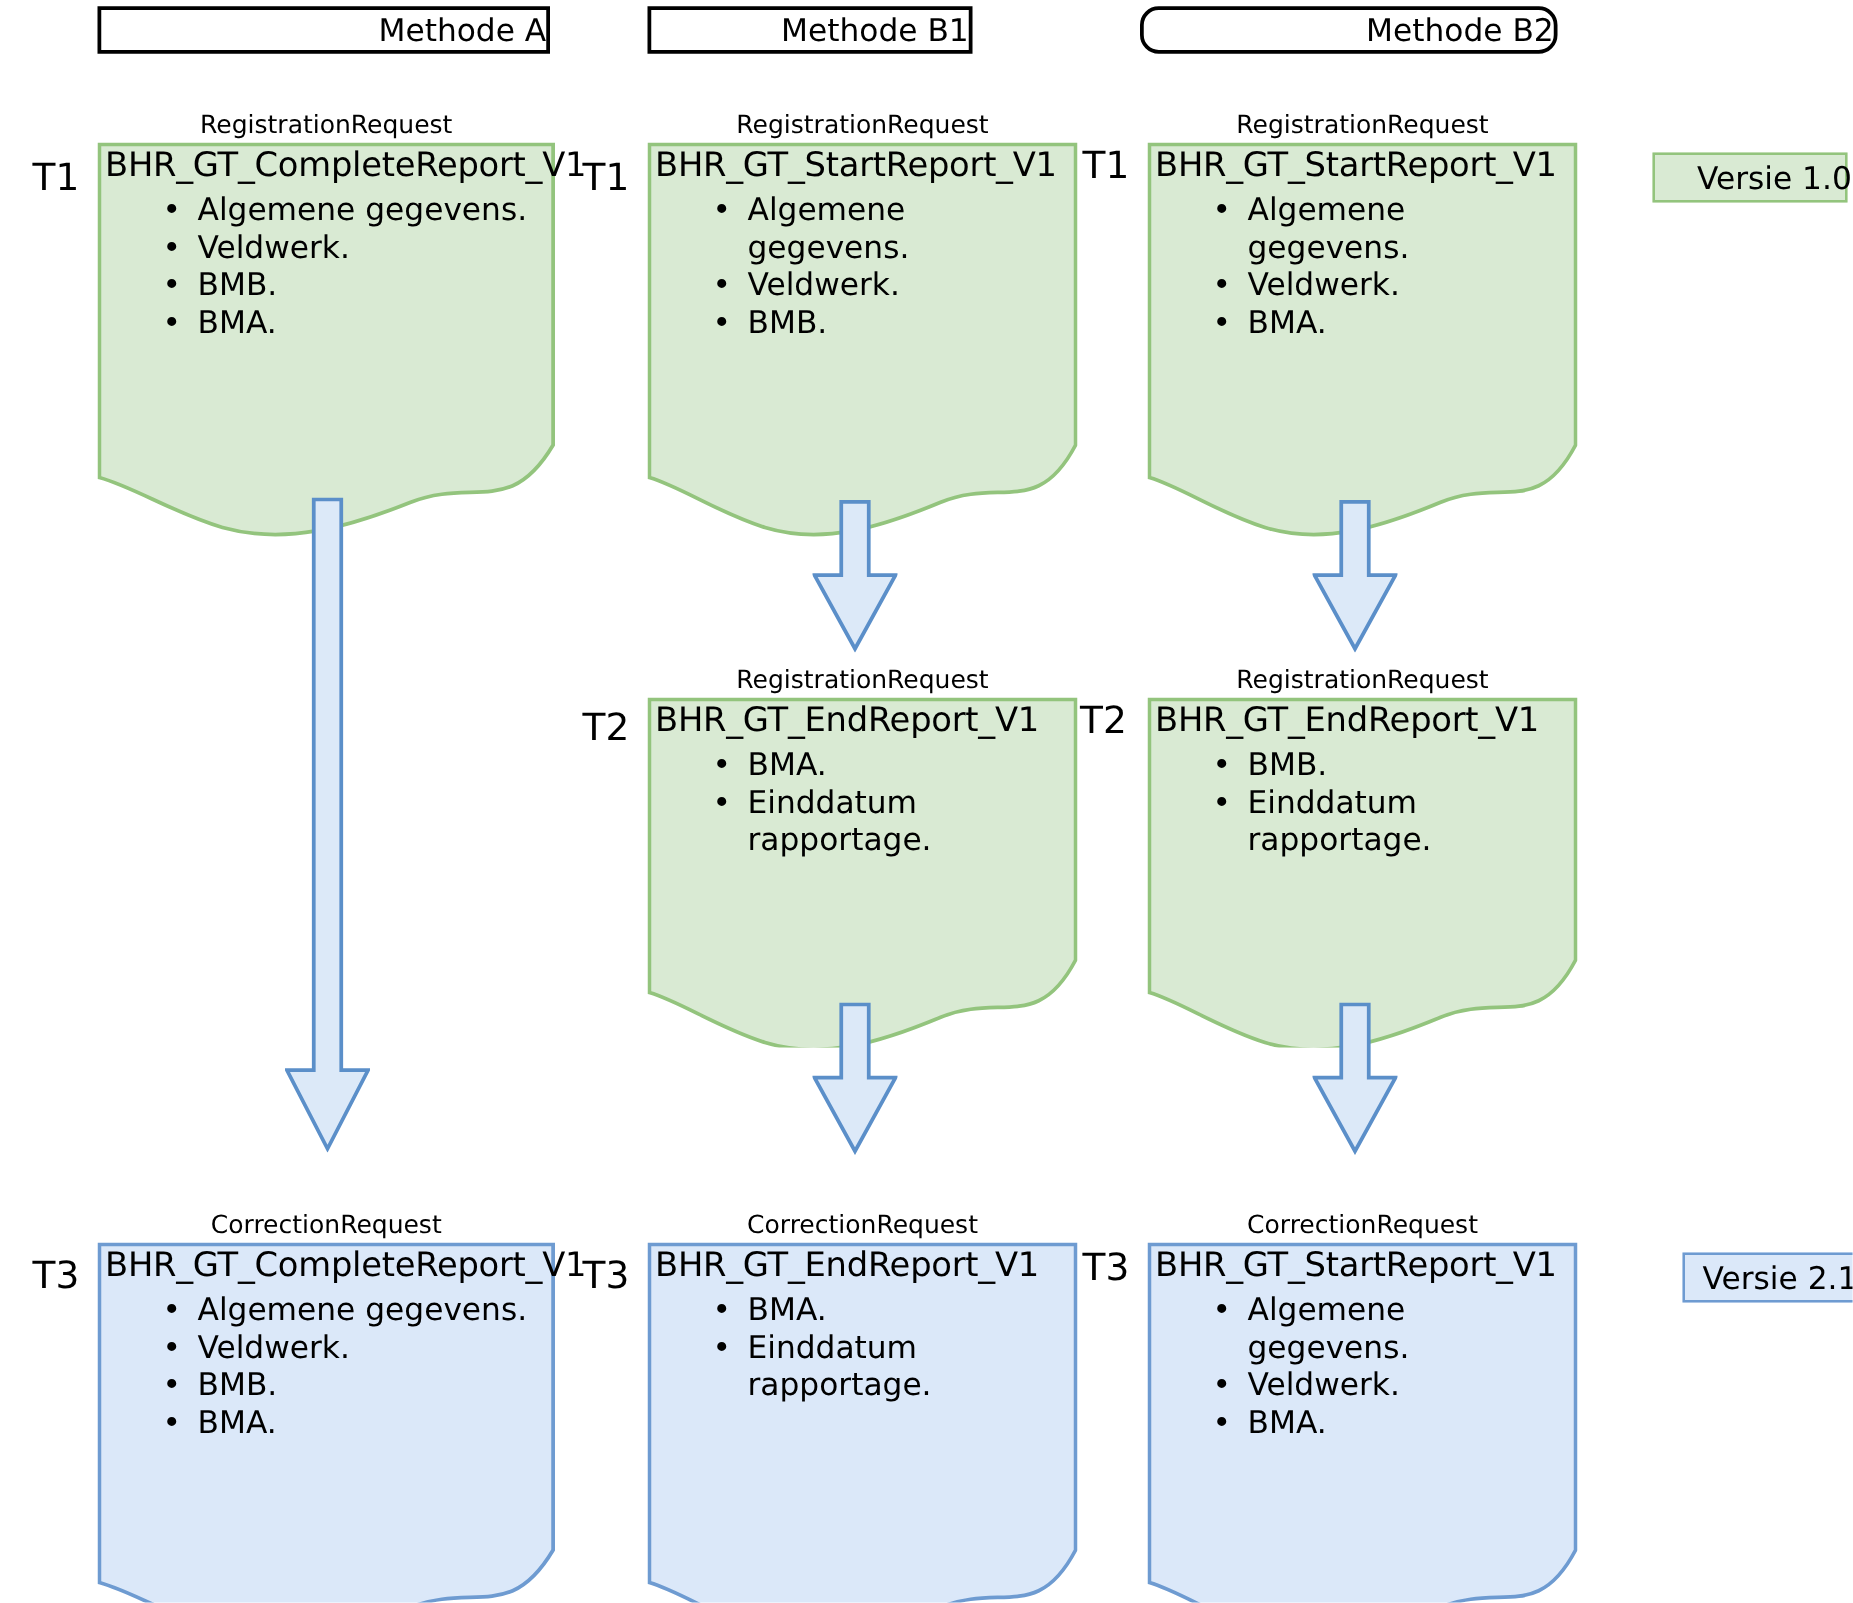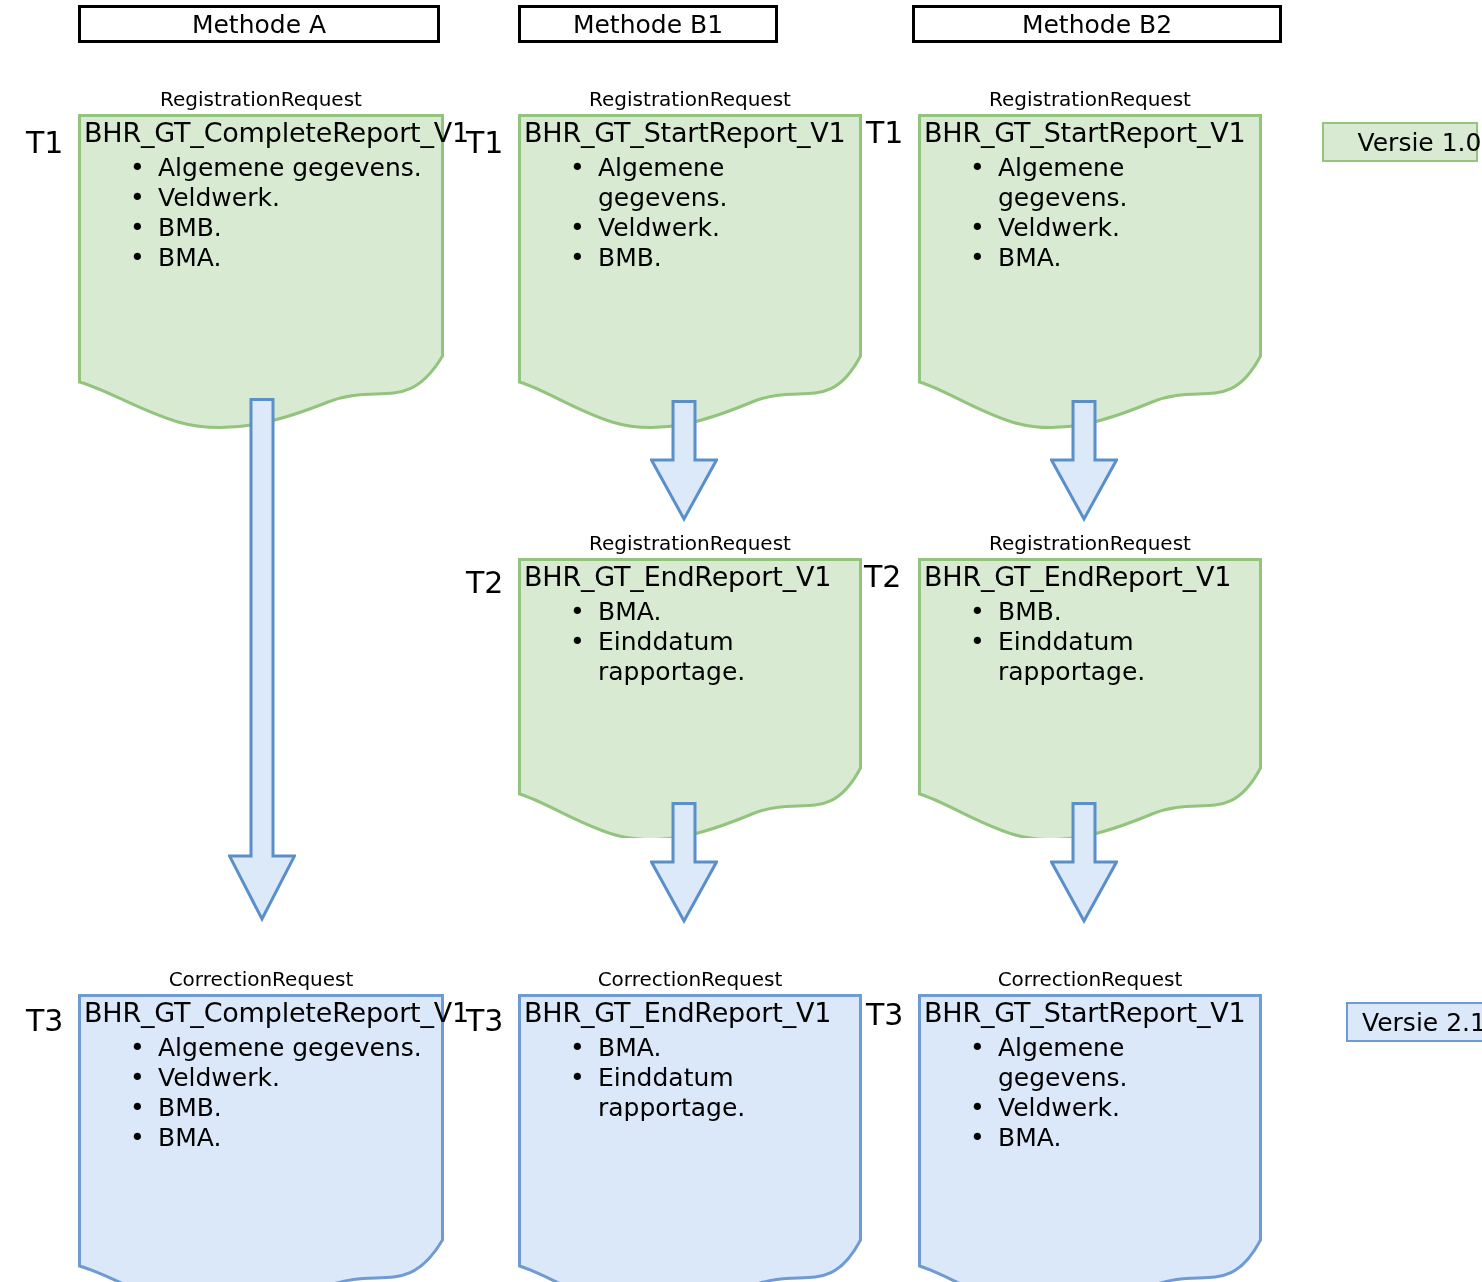--- a/index.html
+++ b/index.html
@@ -23,21 +23,21 @@
   }
 
   
   .col-header {
     position: absolute;
     box-sizing: border-box;
     border: 3px solid #000000;
     background: #ffffff;
     display: flex;
     align-items: center;
-    justify-content: center;
+    justify-content: flex-end;
     font-size: 25px;
     line-height: 1;
     height: 38px;
   }
 
   
   .node {
     position: absolute;
   }
   .node-caption {
@@ -129,21 +129,21 @@
 <body>
 
 <div class="stage">
 
   <div class="col-header" style="left:78px; top:5px; width:362px;">
     <span>Methode A</span>
   </div>
   <div class="col-header" style="left:518px; top:5px; width:260px;">
     <span>Methode B1</span>
   </div>
-  <div class="col-header" style="left:912px; top:5px; width:370px;">
+  <div class="col-header" style="left:912px; top:5px; width:334px;border-radius:15px;">
     <span>Methode B2</span>
   </div>
 
   <div class="node" style="left:78px; top:84px; width:366px;">
     <div class="node-caption">RegistrationRequest</div>
     <div class="doc-shape">
       <svg width="366" height="316" viewBox="0 0 366 316">
         <path d="M1.5,1.5 H364.5 V242 C330,300 300,268 250,288 C200,308 150,322 100,308 C60,296 30,276 1.5,268 Z" fill="#d9ead3" stroke="#93c47d" stroke-width="3"></path>
       </svg>
     </div>

